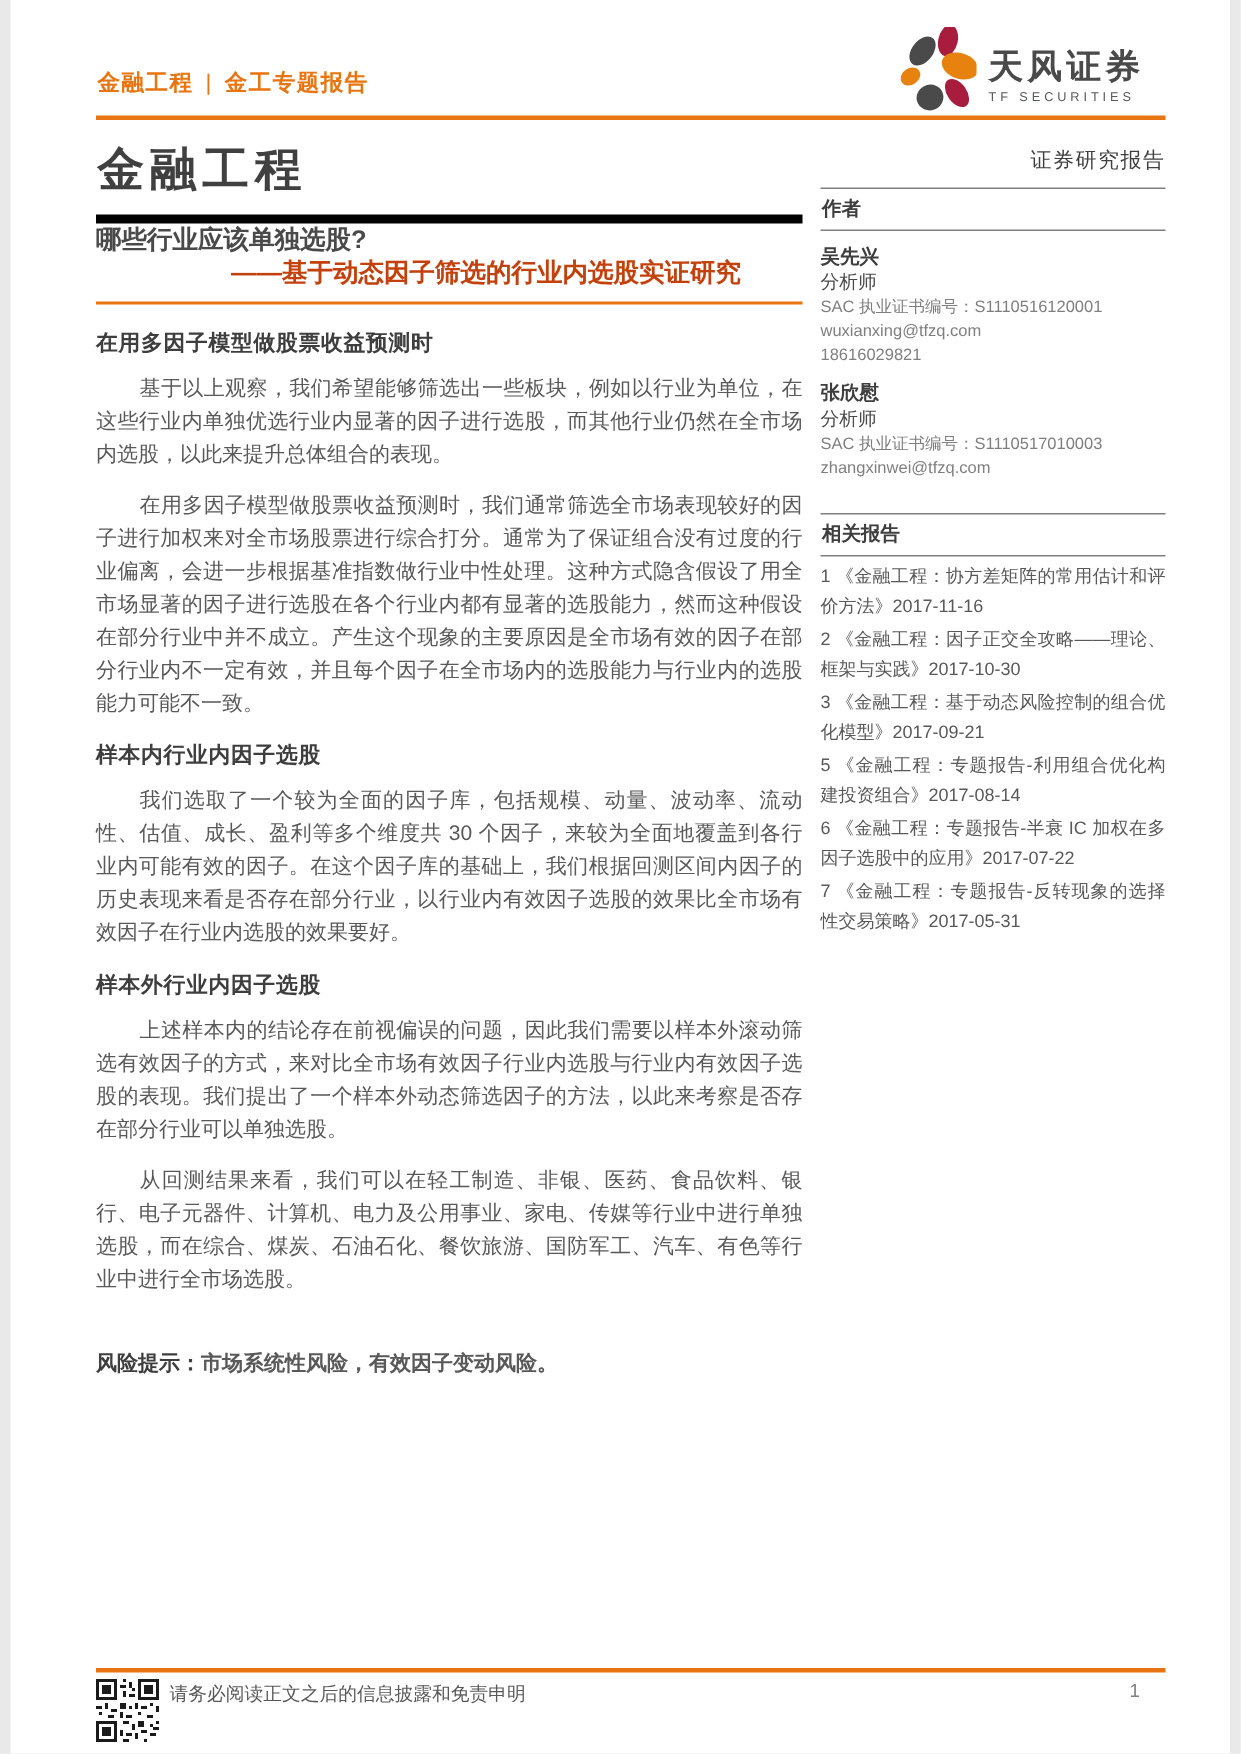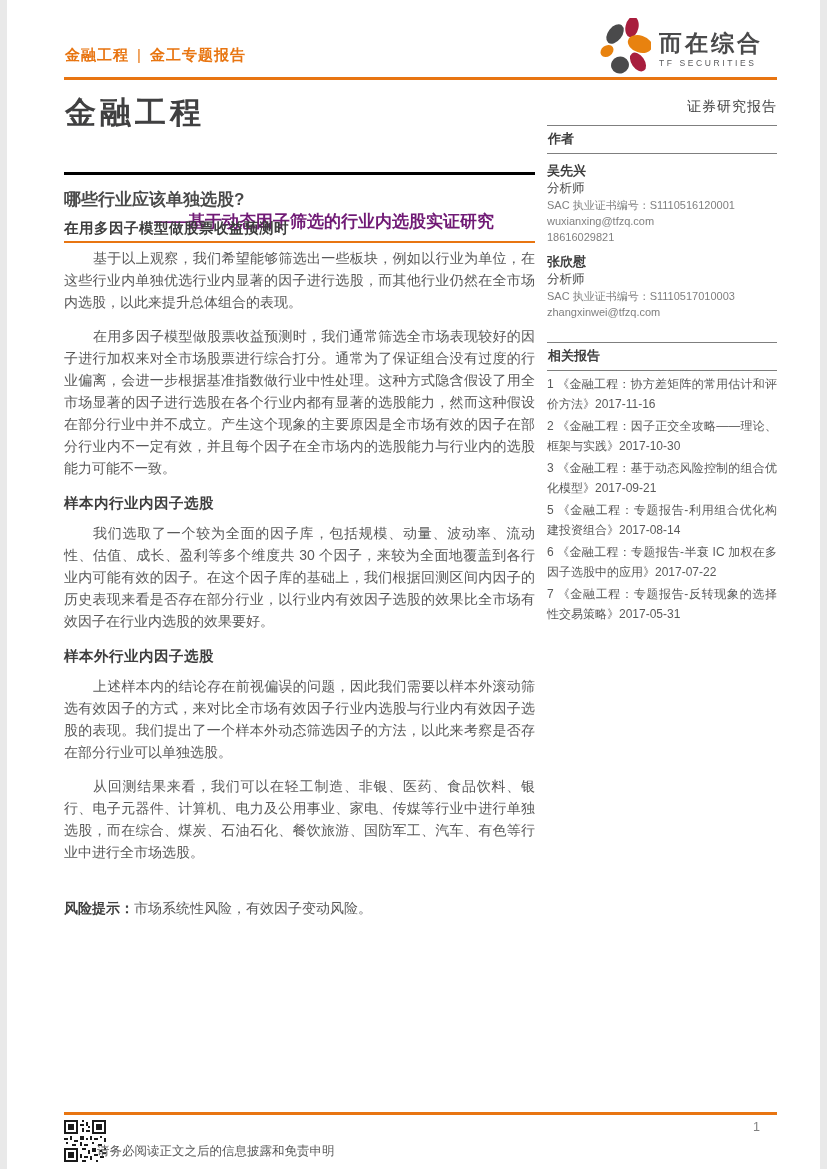--- a/index.html
+++ b/index.html
@@ -25,38 +25,37 @@
   .header-rule {
     position:absolute; left:57px; top:77px; width:713px; height:3px; background:#E87511;
   }
   
   .page-title {
     position:absolute; left:58px; top:92px;
     font-size:31px; font-weight:bold; color:#404041; letter-spacing:4px;
   }
   .subtitle-box {
     position:absolute; left:57px; top:143px; width:471px;
-    border-top:3px solid #000000; border-bottom:2px solid #E87511;
-    padding:14px 0 8px 0;
-    margin-top:29px;
+    border-top:6px solid #000000; border-bottom:2px solid #E87511;
+    padding:0 0 8px 0;
   }
   .subtitle-line1 { font-size:17px; font-weight:bold; color:#4A4A4A; line-height:22px; }
-  .subtitle-line2 { font-size:17px; font-weight:bold; color:#701a75; line-height:22px; padding-left:90px; }
+  .subtitle-line2 { font-size:17px; font-weight:bold; color:#c2410c; line-height:22px; padding-left:90px; }
   
   .main-col { position:absolute; left:57px; top:219px; width:471px; }
   .main-col h2 {
     font-size:14.5px; font-weight:bold; color:#3E3E3E;
     margin:15px 0 9px 0; letter-spacing:0.5px;
   }
   .main-col h2:first-child { margin-top:0; }
   .main-col p {
     font-size:14px; color:#595959; line-height:22px;
     text-align:justify; text-indent:29px; margin:0 0 12px 0;
   }
-  .risk { margin-top:34px !important; text-indent:0 !important; }
+  .risk { margin-top:34px !important; text-indent:0 !important;font-weight:bold; }
   .risk b { color:#3E3E3E; }
   
   .sidebar { position:absolute; left:540px; top:98px; width:230px; }
   .sb-report-label { text-align:right; font-size:14px; font-weight:normal; color:#3F3F3F; letter-spacing:1px; }
   .sb-date { text-align:right; font-size:14.5px; font-weight:bold; color:#3F3F3F; margin-top:7px; }
   .sb-rule { border:none; border-top:1px solid #7F7F7F; margin:0; }
   .sb-rule.r1 { margin-top:9px; }
   .sb-heading { font-size:13px; font-weight:bold; color:#3E3E3E; padding:4px 1px 5px; }
   .author { margin-top:8px; }
   .author-row { display:flex; align-items:baseline;flex-direction:column; }
@@ -65,21 +64,21 @@
   .author-detail { font-size:11px; color:#7F7F7F; line-height:15px; margin-top:1px; word-break:break-all; }
   .sb-gap { height:22px; }
   .related-list { margin-top:4px; }
   .related-item {
     font-size:12px; color:#595959; line-height:19.5px;
     text-align:justify; margin-top:3px;
   }
   
   .footer-rule { position:absolute; left:57px; top:1112px; width:713px; height:3px; background:#E87511; }
   .qr { position:absolute; left:57px; top:1118px; width:42px; height:45px; }
-  .footer-text { position:absolute; left:90px; top:1121px; font-size:12.5px; color:#595959;margin-top:22px; }
+  .footer-text { position:absolute; left:106px; top:1121px; font-size:12.5px; color:#595959; }
   .page-num { position:absolute; right:60px; top:1120px; font-size:12.5px; color:#808080; }
 </style>
 </head>
 <body>
 
 <div class="page">
 
   <div class="header-tag">
     <span>金融工程</span><span class="sep">|</span><span>金工专题报告</span>
   </div>
@@ -89,21 +88,21 @@
       <svg width="56" height="58" viewBox="0 0 56 58">
         <ellipse cx="20" cy="16" rx="7" ry="11" fill="#4A4A4B" transform="rotate(38 20 16)"></ellipse>
         <ellipse cx="37" cy="9" rx="6.5" ry="10.5" fill="#A81D3D" transform="rotate(12 37 9)"></ellipse>
         <ellipse cx="45" cy="26" rx="8.5" ry="12.5" fill="#E8820F" transform="rotate(108 45 26)"></ellipse>
         <ellipse cx="43" cy="44" rx="6.5" ry="10.5" fill="#A81D3D" transform="rotate(145 43 44)"></ellipse>
         <ellipse cx="25" cy="47" rx="8.5" ry="9" fill="#4A4A4B" transform="rotate(70 25 47)"></ellipse>
         <ellipse cx="12" cy="33" rx="5.5" ry="7" fill="#E8820F" transform="rotate(55 12 33)"></ellipse>
       </svg>
     </span>
     <span class="logo-text">
-      <span class="logo-cn">而在综合</span>
+      <span class="logo-cn">天风证券</span>
       <span class="logo-en">TF SECURITIES</span>
     </span>
   </div>
 
   <div class="header-rule"></div>
 
   <div class="page-title">金融工程</div>
 
   <div class="subtitle-box">
     <div class="subtitle-line1">哪些行业应该单独选股?</div>

